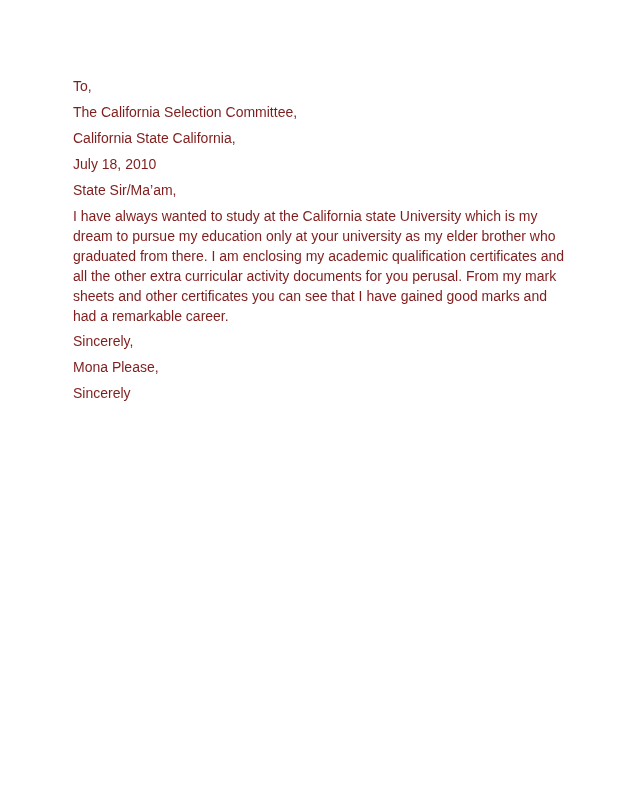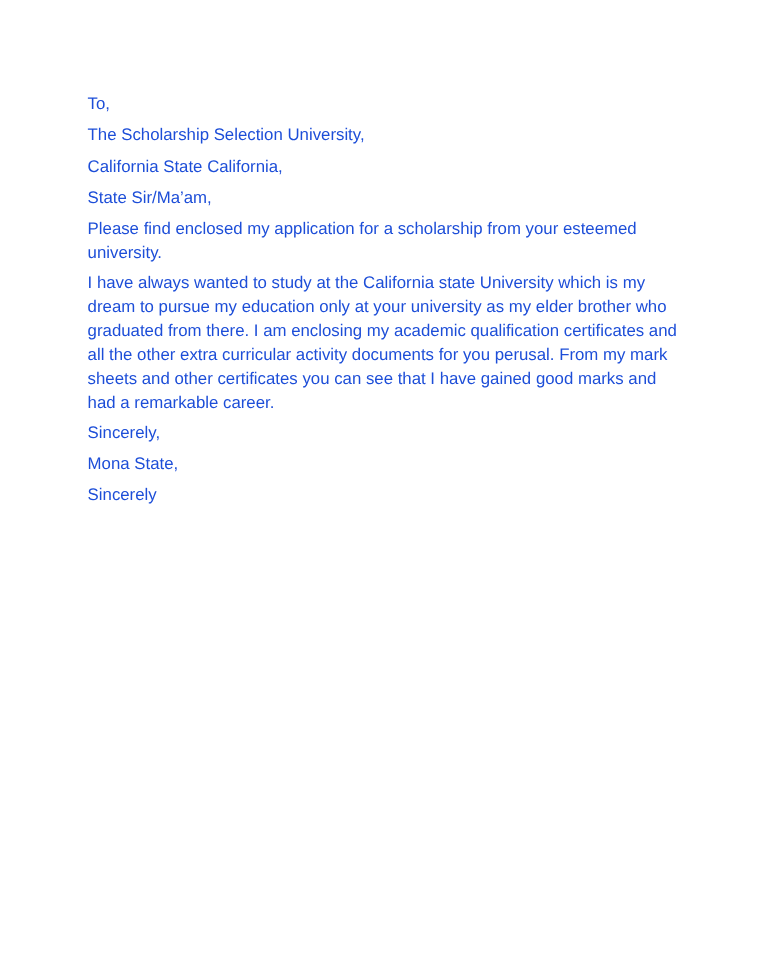--- a/index.html
+++ b/index.html
@@ -7,21 +7,21 @@
     padding: 0;
     background: #ffffff;
   }
   .page {
     position: relative;
     width: 640px;
     height: 800px;
     background: #ffffff;
     overflow: hidden;
     font-family: "Liberation Sans", "DejaVu Sans", sans-serif;
-    color: #1d4ed8;
+    color: #7f1d1d;
   }
   .letter {
     position: absolute;
     top: 76px;
     left: 73px;
     width: 497px;
     font-size: 14px;
     line-height: 20px;
   }
   .letter p {
@@ -31,27 +31,27 @@
     margin-bottom: 5px;
   }
 </style>
 </head>
 <body>
 
 <div class="page">
   <div class="letter">
 
     <p>To,</p>
-    <p>The Scholarship Selection University,</p>
+    <p>The California Selection Committee,</p>
     <p>California State California,</p>
 
+    <p>July 18, 2010</p>
 
     <p>State Sir/Ma’am,</p>
 
-    <p class="para">Please find enclosed my application for a scholarship from your esteemed university.</p>
     <p class="para">I have always wanted to study at the California state University which is my dream to pursue my education only at your university as my elder brother who graduated from there. I am enclosing my academic qualification certificates and all the other extra curricular activity documents for you perusal. From my mark sheets and other certificates you can see that I have gained good marks and had a remarkable career.</p>
 
     <p>Sincerely,</p>
-    <p>Mona State,</p>
+    <p>Mona Please,</p>
     <p>Sincerely</p>
 
   </div>
 </div>
 
 </body></html>

